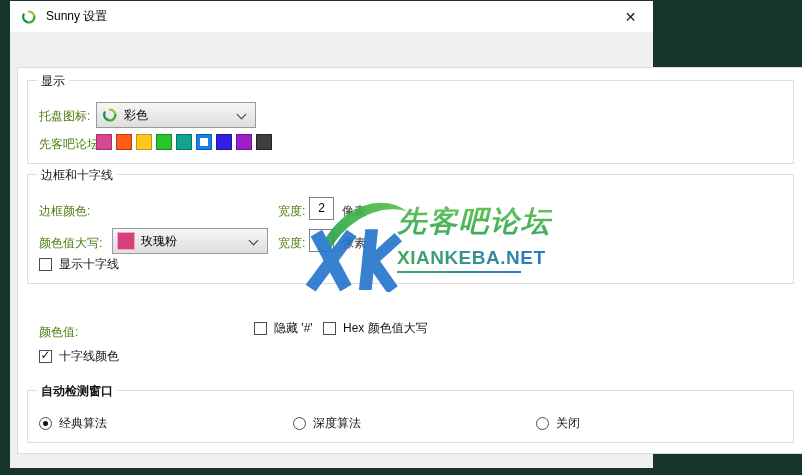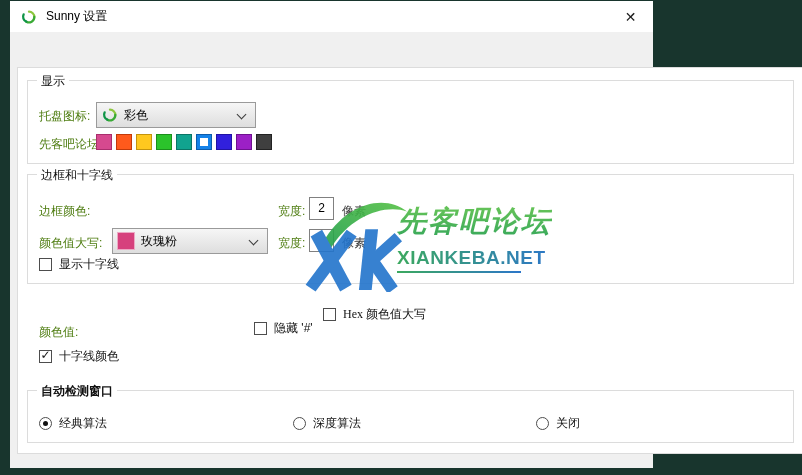--- a/index.html
+++ b/index.html
@@ -127,21 +127,21 @@
     <div class="cbrow" style="left:29px;top:255px;">
       <span class="cb"></span>
       <span class="txt">显示十字线</span>
     </div>
 
     <span class="lbl" style="left:29px;top:323px;">颜色值:</span>
     <div class="cbrow" style="left:244px;top:319px;">
       <span class="cb"></span>
       <span class="txt">隐藏 '#'</span>
     </div>
-    <div class="cbrow" style="left:313px;top:305px;font-family:Liberation Serif, serif;">
+    <div class="cbrow" style="left:313px;top:319px;">
       <span class="cb"></span>
       <span class="txt">Hex 颜色值大写</span>
     </div>
     <div class="cbrow" style="left:29px;top:347px;">
       <span class="cb on">
           <span class="tick">✓</span>
         </span>
       <span class="txt">十字线颜色</span>
     </div>
 

